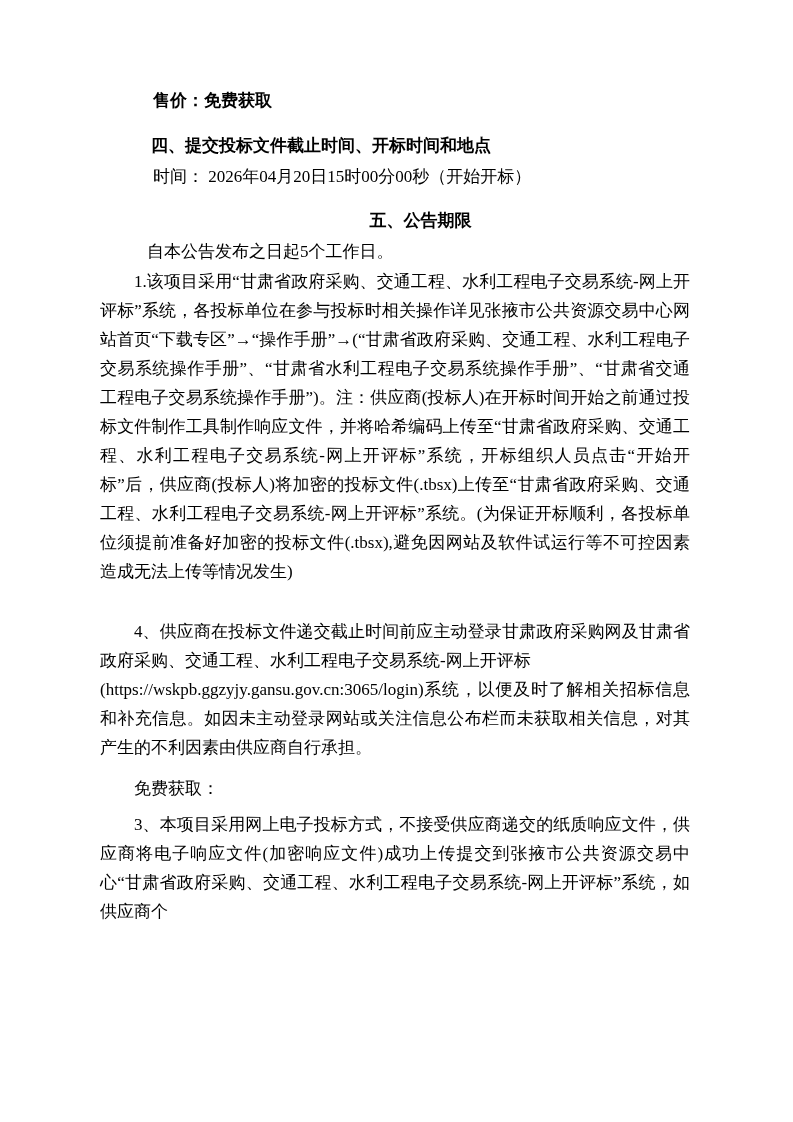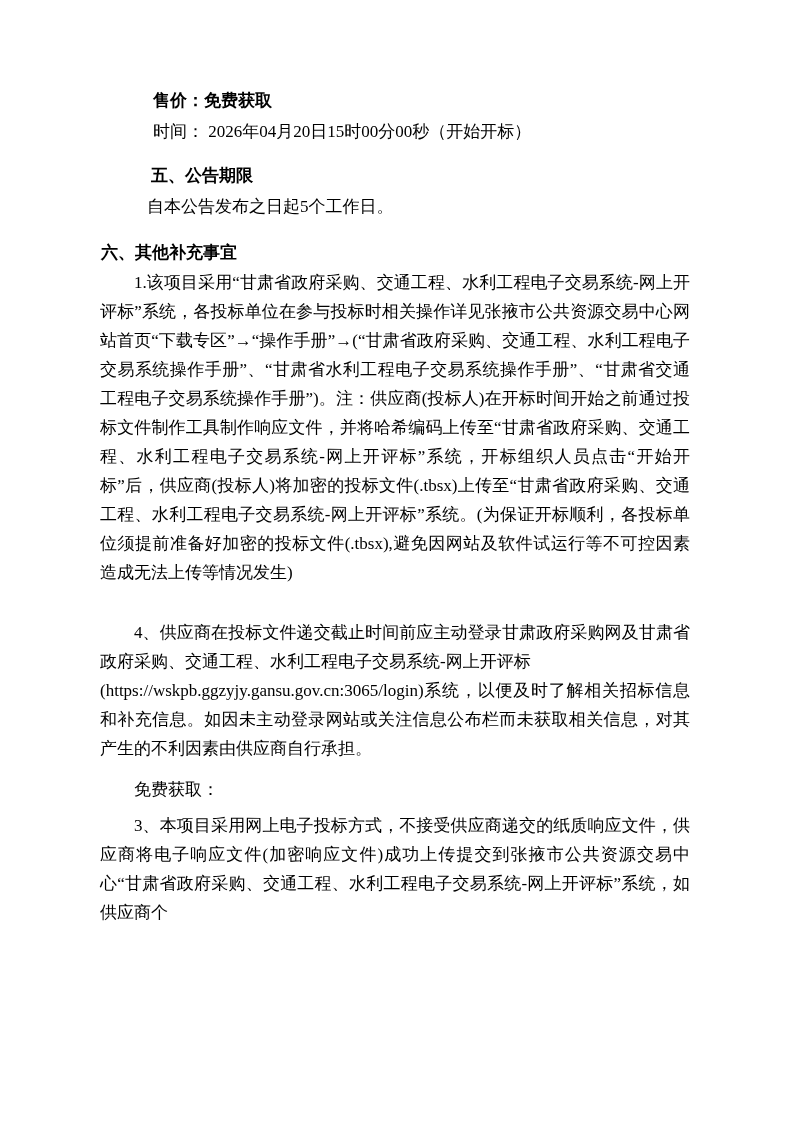--- a/index.html
+++ b/index.html
@@ -27,50 +27,50 @@
   .line {
     line-height: 30px;
   }
   .bold {
     font-weight: bold;
   }
   .price-line   { padding-left: 53px; }
   .h4-heading   { padding-left: 51px; margin-top: 15px; }
   .time-line    { padding-left: 53px; margin-top: 1px; }
   .place-line   { padding-left: 53px; }
-  .h5-heading   { padding-left: 51px; margin-top: 14px; }
+  .h5-heading   { padding-left: 51px; margin-top: 14px; text-align: center; }
   .notice-line  { padding-left: 47px; margin-top: 1px; }
   .h6-heading   { padding-left: 1px;  margin-top: 16px; }
   .para {
     line-height: 29px;
     text-align: justify;
     text-indent: 2em;
   }
   .para-1 { margin-top: 0; }
   .para-2 { margin-top: 31px; white-space: pre-line; }
   .emphasis-line { line-height: 29px; text-indent: 2em; margin-top: 12px; }
   .para-3 { margin-top: 7px; }
 </style>
 </head>
 <body>
 
 <div class="page">
   <div class="content">
 
     <div class="line bold price-line">售价：免费获取</div>
 
+    <div class="line bold h4-heading">四、提交投标文件截止时间、开标时间和地点</div>
 
     <div class="line time-line">时间： 2026年04月20日15时00分00秒（开始开标）</div>
 
 
     <div class="line bold h5-heading">五、公告期限</div>
 
     <div class="line notice-line">自本公告发布之日起5个工作日。</div>
 
-    <div class="line bold h6-heading">六、其他补充事宜</div>
 
     <div class="para para-1">1.该项目采用“甘肃省政府采购、交通工程、水利工程电子交易系统-网上开评标”系统，各投标单位在参与投标时相关操作详见张掖市公共资源交易中心网站首页“下载专区”→“操作手册”→(“甘肃省政府采购、交通工程、水利工程电子交易系统操作手册”、“甘肃省水利工程电子交易系统操作手册”、“甘肃省交通工程电子交易系统操作手册”)。注：供应商(投标人)在开标时间开始之前通过投标文件制作工具制作响应文件，并将哈希编码上传至“甘肃省政府采购、交通工程、水利工程电子交易系统-网上开评标”系统，开标组织人员点击“开始开标”后，供应商(投标人)将加密的投标文件(.tbsx)上传至“甘肃省政府采购、交通工程、水利工程电子交易系统-网上开评标”系统。(为保证开标顺利，各投标单位须提前准备好加密的投标文件(.tbsx),避免因网站及软件试运行等不可控因素造成无法上传等情况发生)</div>
 
     <div class="para para-2">4、供应商在投标文件递交截止时间前应主动登录甘肃政府采购网及甘肃省政府采购、交通工程、水利工程电子交易系统-网上开评标
 (https://wskpb.ggzyjy.gansu.gov.cn:3065/login)系统，以便及时了解相关招标信息和补充信息。如因未主动登录网站或关注信息公布栏而未获取相关信息，对其产生的不利因素由供应商自行承担。</div>
 
     <div class="emphasis-line">免费获取：</div>
 
     <div class="para para-3">3、本项目采用网上电子投标方式，不接受供应商递交的纸质响应文件，供应商将电子响应文件(加密响应文件)成功上传提交到张掖市公共资源交易中心“甘肃省政府采购、交通工程、水利工程电子交易系统-网上开评标”系统，如供应商个</div>
 

